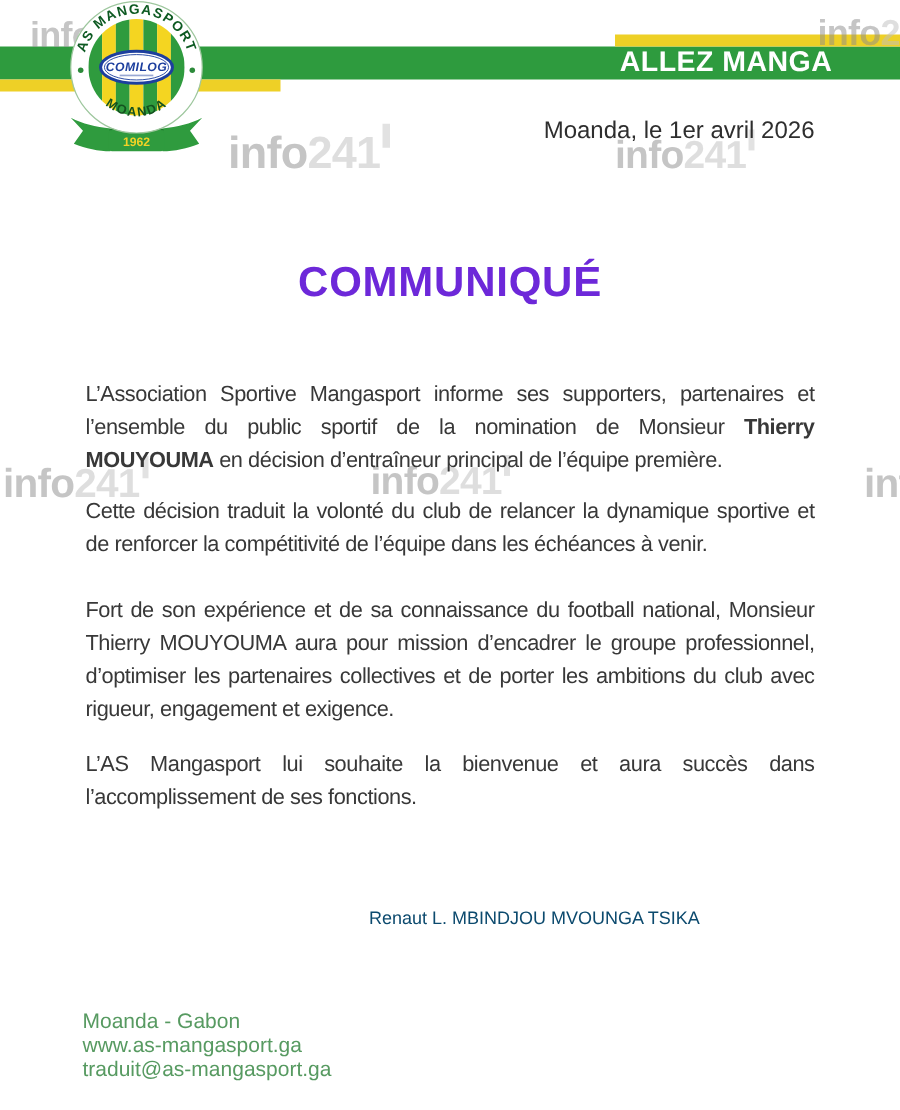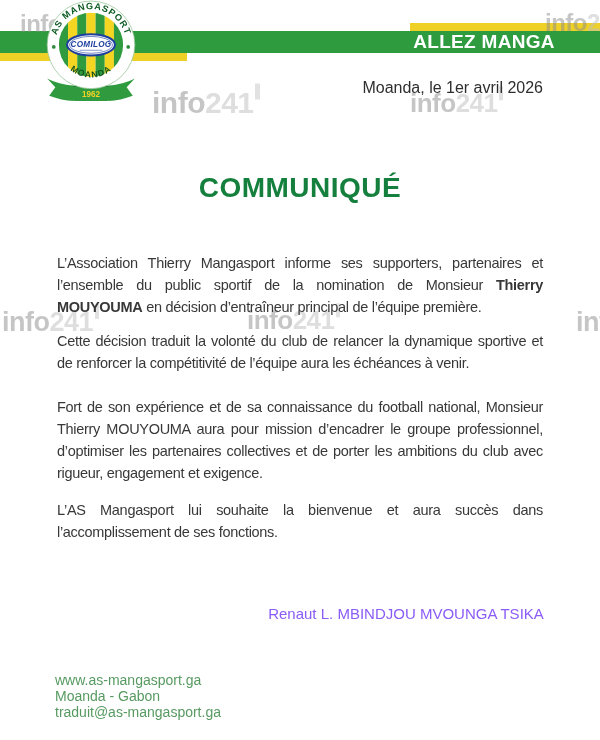--- a/index.html
+++ b/index.html
@@ -26,31 +26,31 @@
   .wm3{left:152px;top:88px;font-size:30px;}
   .wm4{left:410px;top:90px;font-size:26px;}
   .wm5{left:2px;top:309px;font-size:27px;}
   .wm6{left:247px;top:307px;font-size:26px;}
   .wm7{left:576px;top:309px;font-size:27px;}
   
   .logo{position:absolute;left:43px;top:0px;width:96px;height:106px;z-index:4;}
   
   .date{position:absolute;right:57px;top:79px;white-space:nowrap;font-size:16px;color:#2e2e2e;z-index:3;}
   .title{position:absolute;left:0;top:172px;width:600px;text-align:center;
-         font-size:28px;font-weight:bold;color:#15803d;letter-spacing:.5px;z-index:3;}
+         font-size:28px;font-weight:bold;color:#6d28d9;letter-spacing:.5px;z-index:3;}
   
   .para{position:absolute;left:57px;width:486px;font-size:14.5px;line-height:22px;
         color:#383838;text-align:justify;letter-spacing:-.3px;z-index:3;}
   .para .bold{font-weight:bold;}
   .p1{top:237px;} .p2{top:315px;} .p3{top:381px;} .p4{top:484px;}
   
   .sig-role{position:absolute;left:300px;top:565px;width:235px;text-align:center;
             font-weight:bold;font-size:16px;color:#303030;z-index:3;}
-  .sig-name{position:absolute;left:246px;top:605px;width:320px;text-align:center;
-            font-size:15px;color:#8b5cf6;z-index:3;white-space:nowrap;}
+  .sig-name{position:absolute;left:246px;top:605px;width:320px;
+            font-size:12px;color:#0c4a6e;z-index:3;white-space:nowrap;}
   
   .footer{position:absolute;left:55px;top:672px;font-size:14px;line-height:16px;color:#579a61;z-index:3;}
 </style>
 </head>
 <body>
 
 <div class="page">
 
   <div class="green-band"></div>
   <div class="ystrip left"></div>
@@ -111,26 +111,26 @@
       <ellipse cx="47" cy="44" rx="21" ry="8.3" fill="none" stroke="#1d3f9e" stroke-width="0.6"></ellipse>
       <text x="47" y="46.5" text-anchor="middle" font-size="8" font-weight="bold" font-style="italic" fill="#1d3f9e" letter-spacing="0.3">COMILOG</text>
       <rect x="36" y="48.8" width="22" height="1.1" fill="#1d3f9e" opacity="0.45"></rect>
     </g>
   </svg>
 
   <div class="date">Moanda, le 1er avril 2026</div>
 
   <div class="title">COMMUNIQUÉ</div>
 
-  <p class="para p1"><span>L’Association Thierry Mangasport informe ses supporters, partenaires et l’ensemble du public sportif de la nomination de Monsieur </span><span class="bold">Thierry MOUYOUMA</span><span> en décision d’entraîneur principal de l’équipe première.</span></p>
-  <p class="para p2">Cette décision traduit la volonté du club de relancer la dynamique sportive et de renforcer la compétitivité de l’équipe aura les échéances à venir.</p>
+  <p class="para p1"><span>L’Association Sportive Mangasport informe ses supporters, partenaires et l’ensemble du public sportif de la nomination de Monsieur </span><span class="bold">Thierry MOUYOUMA</span><span> en décision d’entraîneur principal de l’équipe première.</span></p>
+  <p class="para p2">Cette décision traduit la volonté du club de relancer la dynamique sportive et de renforcer la compétitivité de l’équipe dans les échéances à venir.</p>
   <p class="para p3">Fort de son expérience et de sa connaissance du football national, Monsieur Thierry MOUYOUMA aura pour mission d’encadrer le groupe professionnel, d’optimiser les partenaires collectives et de porter les ambitions du club avec rigueur, engagement et exigence.</p>
   <p class="para p4">L’AS Mangasport lui souhaite la bienvenue et aura succès dans l’accomplissement de ses fonctions.</p>
 
   <div class="sig-name">Renaut L. MBINDJOU MVOUNGA TSIKA</div>
 
   <div class="footer">
+    <div>Moanda - Gabon</div>
     <div>www.as-mangasport.ga</div>
-    <div>Moanda - Gabon</div>
     <div>traduit@as-mangasport.ga</div>
   </div>
 
 </div>
 
 </body></html>

